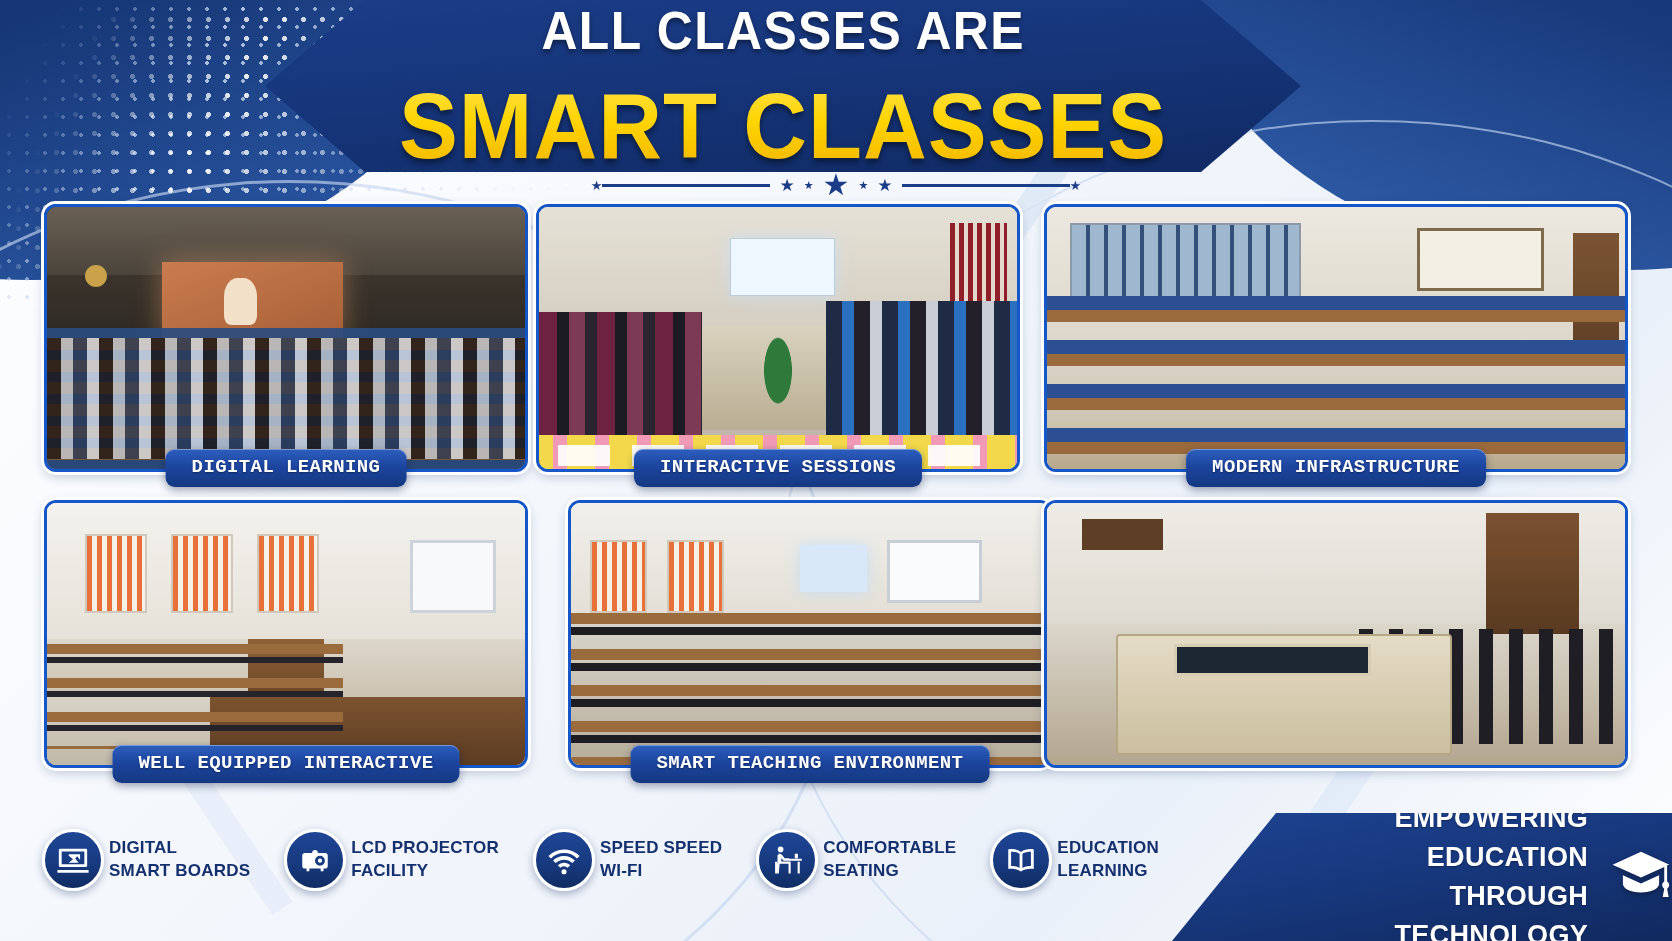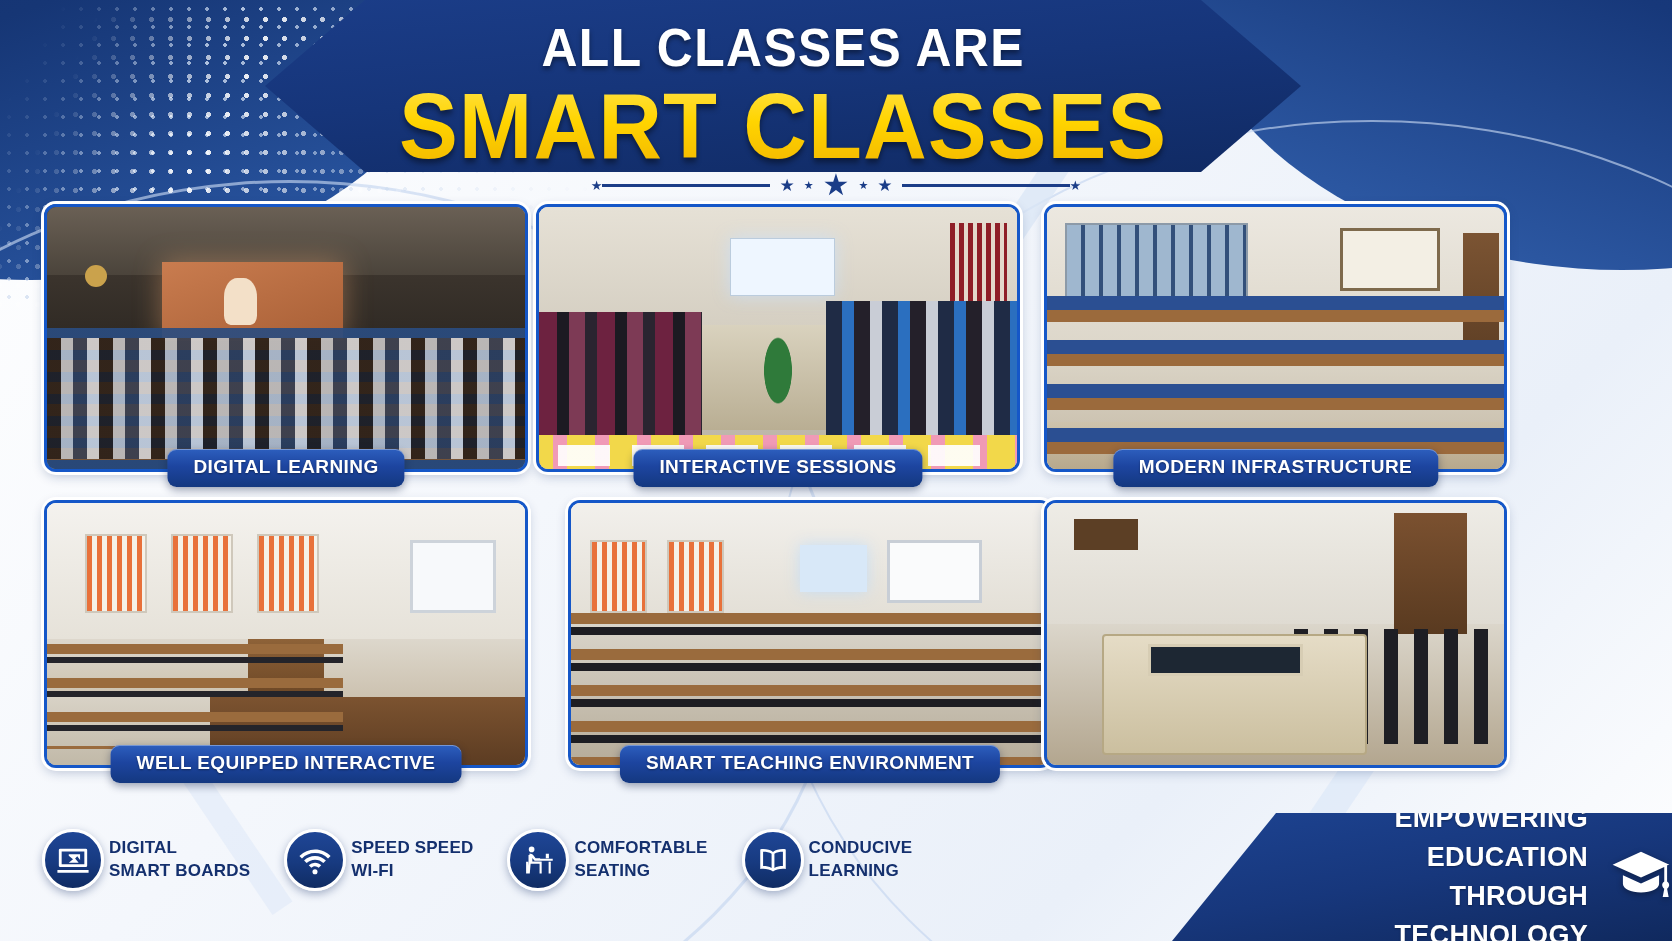--- a/index.html
+++ b/index.html
@@ -72,22 +72,22 @@
   .arc.a1 { left:-260px; top:180px; width:1100px; height:900px; border-width:3px; }
   .arc.a2 { right:-300px; top:120px; width:1200px; height:980px; }
 
   
   #header-banner {
     position:absolute; left:265px; top:0px; width:1036px; height:172px;
     background:linear-gradient(175deg,#1b3d88 0%,#16357a 45%,#102a63 100%);
     clip-path:polygon(100px 0, 936px 0, 1036px 86px, 936px 172px, 100px 172px, 0 86px);
     box-shadow:0 6px 18px rgba(10,26,66,.35);
     display:flex; flex-direction:column;
-    align-items:center; justify-content:center;
-    padding-top:20px;
+    align-items:center; justify-content:space-between;
+    padding-top:4px;
   }
   #title-line1 {
     color:#ffffff;
     font-size:53px; font-weight:bold;
     letter-spacing:1.5px;
     line-height:1;
     text-shadow:0 3px 5px rgba(0,0,0,.45);
     font-family:"Liberation Sans", sans-serif;
     transform:scaleX(.94);
   }
@@ -116,33 +116,34 @@
   
   #photo-grid {
     position:absolute; left:44px; top:204px; width:1584px; height:570px;
   }
   .card {
     position:absolute; width:484px; height:268px;
     border-radius:12px;
     border:3px solid #1557c8;
     box-shadow:0 0 0 3px #ffffff, 0 4px 12px rgba(16,42,99,.28);
     overflow:visible;
+    font-family:Liberation Mono, monospace;
   }
   .card .photo {
     position:absolute; inset:0;
     border-radius:9px;
     overflow:hidden;
   }
   .card.c0 { left:0;     top:0; }
   .card.c1 { left:492px; top:0; }
   .card.c2 { left:1000px;top:0; width:488px; }
   .card.c3 { left:0;     top:296px; }
   .card.c4 { left:492px; top:296px;margin-left:32px; }
   .card.c5 { left:1000px;top:296px; width:488px; }
-  .card.c2, .card.c5 { width:463px; }
+  .card.c2, .card.c5 { width:584px; }
 
   .caption {
     position:absolute; bottom:-18px; left:50%;
     transform:translateX(-50%);
     background:linear-gradient(180deg,#2d5fbe 0%,#1d45a0 45%,#143880 100%);
     color:#ffffff;
     font-size:19px; font-weight:bold; letter-spacing:.4px;
     padding:7px 26px 9px;
     border-radius:9px;
     white-space:nowrap;
@@ -391,20 +392,31 @@
         <svg viewBox="0 0 24 24">
             <path d="M3 4h18a1 1 0 0 1 1 1v11a1 1 0 0 1-1 1H3a1 1 0 0 1-1-1V5a1 1 0 0 1 1-1zm1 2v9h16V6H4zm-3 13h22v2H1v-2zm8-10 3 2.5L9 14h7l-2.5-3 1.5-1.7L17 12V8H9v1z"></path>
           </svg>
       </div>
       <div class="ftext">
         <div>DIGITAL</div>
         <div>SMART BOARDS</div>
       </div>
     </div>
 
+    <div class="feature">
+      <div class="fic">
+        <svg viewBox="0 0 24 24">
+            <path d="M12 5a2 2 0 0 1 2 2h5a2 2 0 0 1 2 2v7a2 2 0 0 1-2 2h-1v2h-2v-2H8v2H6v-2H5a2 2 0 0 1-2-2V9a2 2 0 0 1 2-2h5a2 2 0 0 1 2-2zm3.5 4a3.5 3.5 0 1 0 0 7 3.5 3.5 0 0 0 0-7zm0 2a1.5 1.5 0 1 1 0 3 1.5 1.5 0 0 1 0-3zM6 10h3v3H6v-3z"></path>
+          </svg>
+      </div>
+      <div class="ftext">
+        <div>LCD PROJECTOR</div>
+        <div>FACILITY</div>
+      </div>
+    </div>
 
     <div class="feature">
       <div class="fic">
         <svg viewBox="0 0 24 24">
             <path d="M12 18.5a1.8 1.8 0 1 0 0 3.6 1.8 1.8 0 0 0 0-3.6zm0-4.6c1.7 0 3.3.7 4.4 1.8l-1.8 1.8A3.7 3.7 0 0 0 12 16.4c-1 0-2 .4-2.6 1.1l-1.8-1.8a6.2 6.2 0 0 1 4.4-1.8zm0-4.7c3 0 5.7 1.2 7.7 3.2l-1.8 1.8A8.4 8.4 0 0 0 12 11.8c-2.3 0-4.4.9-5.9 2.4L4.3 12.4a10.9 10.9 0 0 1 7.7-3.2zm0-4.7c4.3 0 8.2 1.7 11 4.6l-1.8 1.8A13.2 13.2 0 0 0 12 7.1c-3.6 0-6.8 1.4-9.2 3.8L1 9.1A15.6 15.6 0 0 1 12 4.5z"></path>
           </svg>
       </div>
       <div class="ftext">
         <div>SPEED SPEED</div>
         <div>WI-FI</div>
@@ -423,21 +435,21 @@
       </div>
     </div>
 
     <div class="feature">
       <div class="fic">
         <svg viewBox="0 0 24 24">
             <path d="M12 6.3C10.2 4.9 7.8 4.3 5 4.3c-.7 0-1.4.1-2 .2v13.8c.6-.1 1.3-.2 2-.2 2.8 0 5.2.6 7 2 1.8-1.4 4.2-2 7-2 .7 0 1.4.1 2 .2V4.5c-.6-.1-1.3-.2-2-.2-2.8 0-5.2.6-7 2zm-1 11.3c-1.6-.9-3.6-1.3-6-1.3V6.2c2.4 0 4.4.4 6 1.3v10.1zm2 0V7.5c1.6-.9 3.6-1.3 6-1.3v10.1c-2.4 0-4.4.4-6 1.3z"></path>
           </svg>
       </div>
       <div class="ftext">
-        <div>CONDUCIVE</div>
+        <div>EDUCATION</div>
         <div>LEARNING</div>
       </div>
     </div>
 
   </div>
 
   <div id="tagline-banner">
     <div id="tagline-text">
       <div>EMPOWERING EDUCATION</div>
       <div>THROUGH TECHNOLOGY</div>

